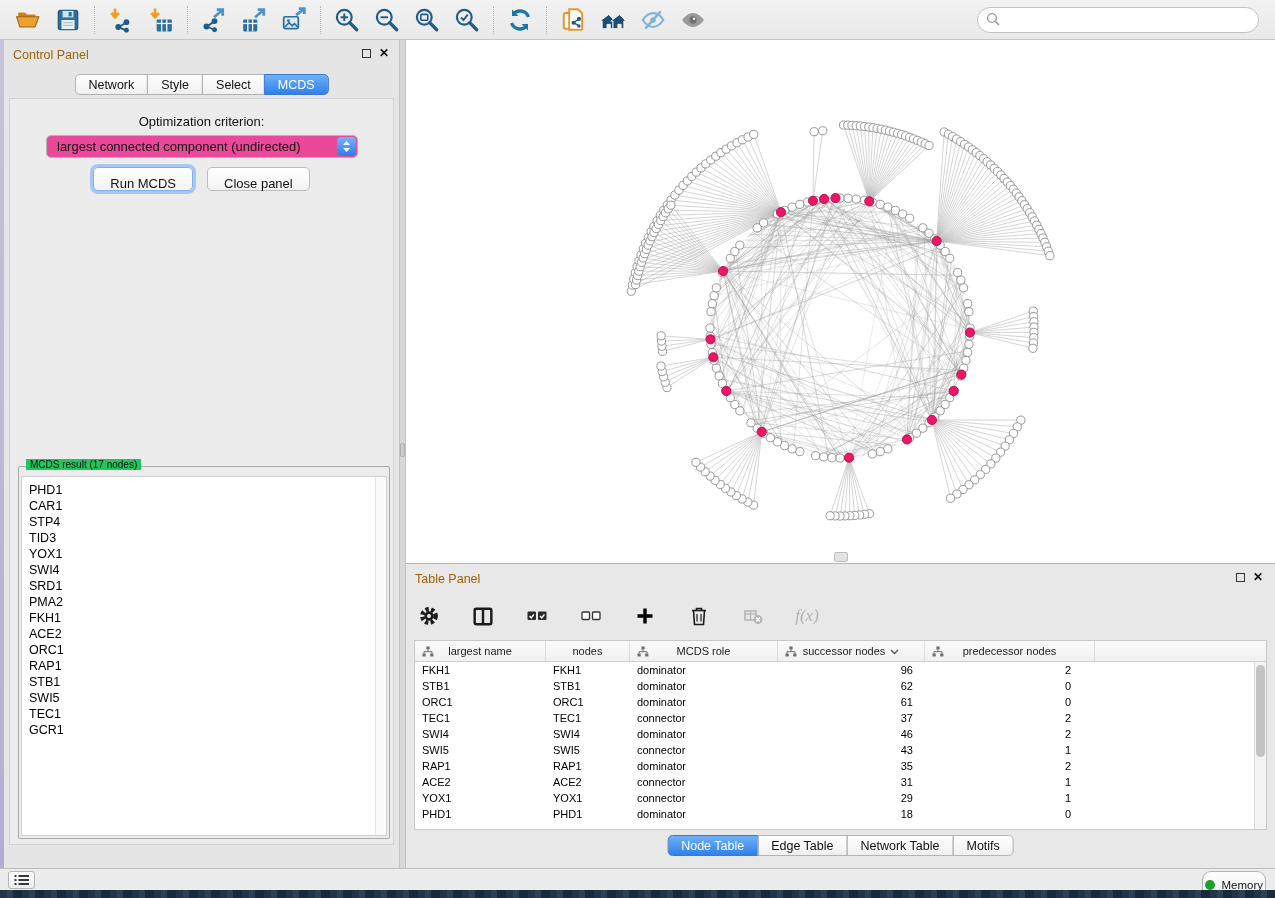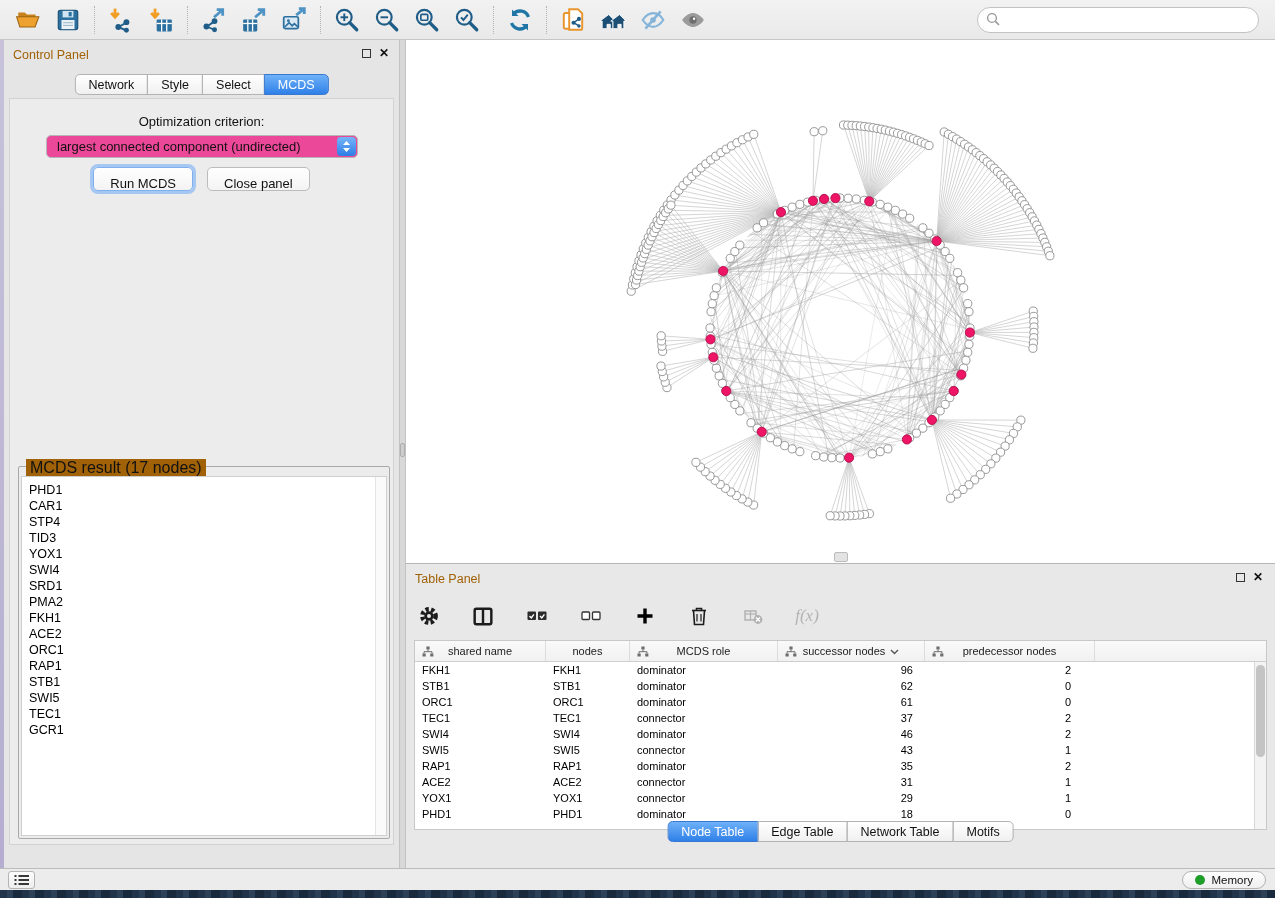--- a/index.html
+++ b/index.html
@@ -52,22 +52,22 @@
   .dd-stepper { position:absolute; right:1px; top:1px; width:19px; height:19px; border-radius:4px;
     background:linear-gradient(#74b4fa,#2e7de6); display:flex; flex-direction:column;
     align-items:center; justify-content:center; gap:1px; }
   .btn-row { position:absolute; top:68px; width:100%; display:flex; justify-content:center; gap:14px; }
   .mac-btn { height:24px; padding:8px 16px; font-size:13px; color:#111; background:linear-gradient(#ffffff,#f3f3f3);
     border:1px solid #bcbcbc; border-radius:5px; cursor:pointer; font-family:inherit; }
   .mac-btn.focused { border-color:#7fb0ef; box-shadow:0 0 0 3px rgba(108,170,245,.55); }
 
   .groupbox { position:absolute; left:8px; top:367px; width:372px; height:373px;
     border:1px solid #a9a9a9; border-radius:2px; }
-  .groupbox-legend { position:absolute; left:7px; top:-8px; background:#a16207; padding:0 4px;
-    font-size:16px; color:#111; }
+  .groupbox-legend { position:absolute; left:7px; top:-8px; background:#22c55e; padding:0 4px;
+    font-size:10px; color:#111; }
   .result-list { position:absolute; left:2px; right:2px; top:9px; bottom:2px; background:#fff;
     border:1px solid #cfcfcf; overflow:hidden; }
   .result-list .items { padding:5px 0 0 7px; }
   .list-item { font-size:12.5px; line-height:16px; color:#000; cursor:default; }
   .list-scroll { position:absolute; right:0; top:0; bottom:0; width:11px; background:#fafafa;
     border-left:1px solid #e4e4e4; }
 
   
   .v-split { position:absolute; left:399px; top:40px; width:7px; height:828px; background:#d8d8d8;
     border-left:1px solid #c2c2c2; border-right:1px solid #c2c2c2; cursor:col-resize; }
@@ -106,29 +106,29 @@
   .th .sort-ic { margin-left:5px; }
   .tbody .row { height:16px; cursor:default; }
   .td { font-size:11px; line-height:16px; color:#000; white-space:nowrap; overflow:hidden; }
   .td.l { padding-left:7px; text-align:left; }
   .td.r3 { text-align:right; padding-right:12px; }
   .td.r4 { text-align:right; padding-right:24px; }
   .tbl-scroll { position:absolute; right:0; top:21px; bottom:0; width:12px; background:#f3f3f3;
     border-left:1px solid #d8d8d8; }
   .tbl-thumb { position:absolute; left:1px; right:1px; top:3px; height:92px; background:#c4c4c4;
     border-radius:5px; cursor:grab; }
-  .tp-tabs { position:absolute; left:50%; transform:translateX(-50%); top:257px; }
+  .tp-tabs { position:absolute; left:50%; transform:translateX(-50%); top:271px; }
 
   
   .status-bar { position:absolute; left:0; top:868px; width:1275px; height:22px; background:#ececec;
     border-top:1px solid #bcbcbc; }
   .status-btn { position:absolute; left:8px; top:2px; width:27px; height:18px;
     background:linear-gradient(#fdfdfd,#ededed); border:1px solid #b4b4b4; border-radius:3px;
     display:flex; align-items:center; justify-content:center; cursor:pointer; }
-  .memory-btn { position:absolute; right:9px; top:2px; height:18px; padding:0 12px;
+  .memory-btn { position:absolute; right:9px; top:2px; height:28px; padding:0 2px;
     background:linear-gradient(#fdfdfd,#efefef); border:1px solid #b4b4b4; border-radius:9px;
     display:flex; align-items:center; gap:6px; font-size:11.5px; color:#111; cursor:pointer; }
   .mem-dot { width:10px; height:10px; border-radius:50%; }
 </style>
 </head>
 <body>
 
 <div class="screen">
 
   <div class="toolbar">
@@ -1135,21 +1135,21 @@
       </div>
     <div class="data-table">
       <div class="thead tr-grid">
           <div class="th"><svg class="tree-ic" width="12" height="11" viewBox="0 0 12 11">
               <g fill="#6e6e6e">
                 <rect x="4.4" y="0.5" width="3.2" height="3"></rect>
                 <rect x="0.5" y="7.5" width="3.2" height="3"></rect>
                 <rect x="8.2" y="7.5" width="3.2" height="3"></rect>
               </g>
               <path d="M6 3.5v2.2M2 7.5V5.7h8v1.8" fill="none" stroke="#6e6e6e" stroke-width="1"></path>
-            </svg><span>shared name</span></div>
+            </svg><span>largest name</span></div>
           <div class="th"><span>nodes</span></div>
           <div class="th"><svg class="tree-ic" width="12" height="11" viewBox="0 0 12 11">
               <g fill="#6e6e6e">
                 <rect x="4.4" y="0.5" width="3.2" height="3"></rect>
                 <rect x="0.5" y="7.5" width="3.2" height="3"></rect>
                 <rect x="8.2" y="7.5" width="3.2" height="3"></rect>
               </g>
               <path d="M6 3.5v2.2M2 7.5V5.7h8v1.8" fill="none" stroke="#6e6e6e" stroke-width="1"></path>
             </svg><span>MCDS role</span></div>
           <div class="th"><svg class="tree-ic" width="12" height="11" viewBox="0 0 12 11">

